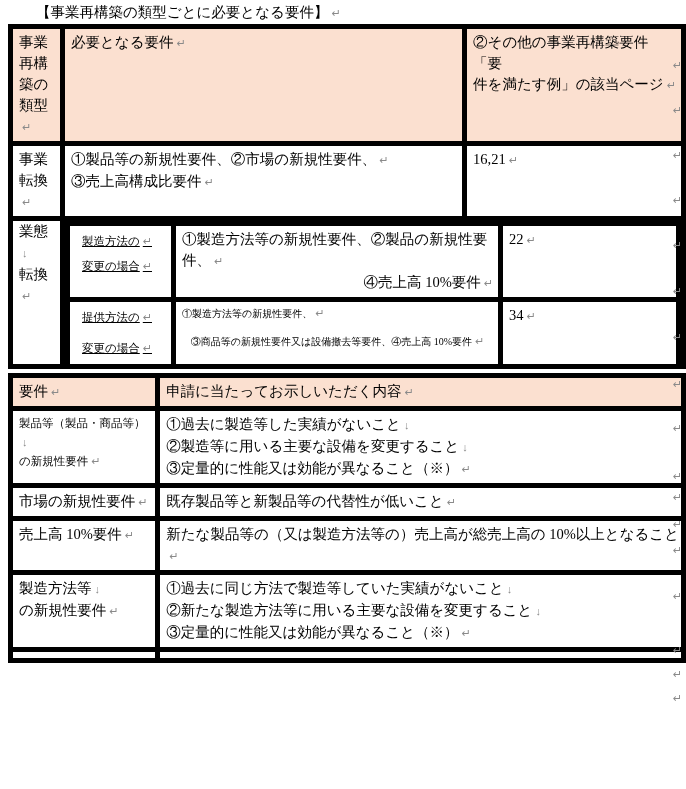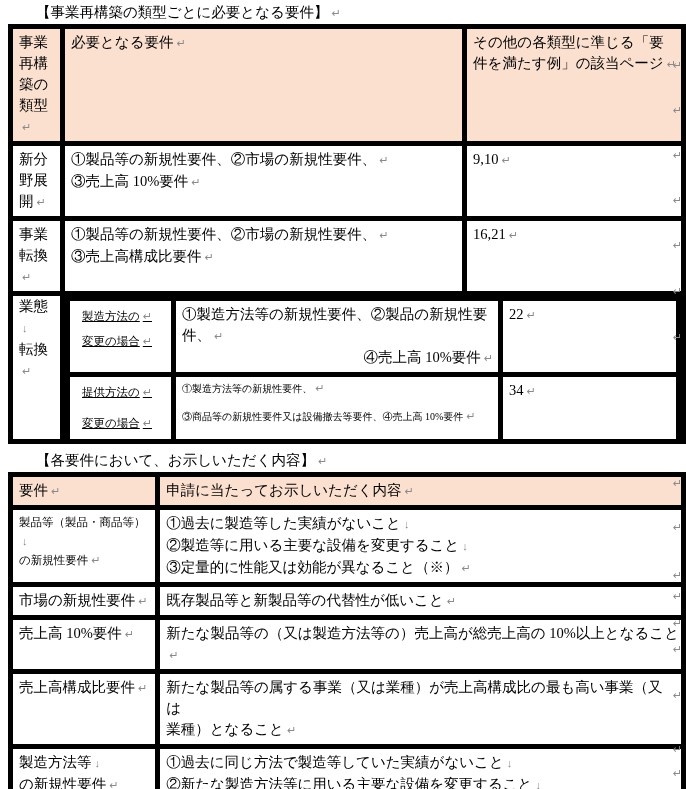--- a/index.html
+++ b/index.html
@@ -138,37 +138,25 @@
 
       <tbody>
           <tr>
         <td class="hdr midv">
           <span>事業再構築の類型</span><span class="pilcrow">↵</span>
         </td>
         <td class="hdr midv">
           <span>必要となる要件</span><span class="pilcrow">↵</span>
         </td>
         <td class="hdr hdr-small">
-          <div>その他の各類型に準じる「要</div>
+          <div>②その他の事業再構築要件「要</div>
           <div><span>件を満たす例」の該当ページ</span><span class="pilcrow">↵</span></div>
         </td>
       </tr>
 
-      <tr>
-        <td class="midv">
-          <span>新分野展開</span><span class="pilcrow">↵</span>
-        </td>
-        <td>
-          <div><span>①製品等の新規性要件、②市場の新規性要件、</span><span class="pilcrow">↵</span></div>
-          <div><span>③売上高 10%要件</span><span class="pilcrow">↵</span></div>
-        </td>
-        <td>
-          <span>9,10</span><span class="pilcrow">↵</span>
-        </td>
-      </tr>
 
       <tr>
         <td class="midv">
           <span>事業転換</span><span class="pilcrow">↵</span>
         </td>
         <td>
           <div><span>①製品等の新規性要件、②市場の新規性要件、</span><span class="pilcrow">↵</span></div>
           <div><span>③売上高構成比要件</span><span class="pilcrow">↵</span></div>
         </td>
         <td>
@@ -203,21 +191,21 @@
                 <span>22</span><span class="pilcrow">↵</span>
               </td>
             </tr>
             <tr>
               <td>
                 <div class="sub-label"><span>提供方法の</span><span class="pilcrow">↵</span></div>
                 <div class="sub-label" style="padding-top:9px;"><span>変更の場合</span><span class="pilcrow">↵</span></div>
               </td>
               <td class="sub-body">
                 <div class="smaller"><span>①製造方法等の新規性要件、</span><span class="pilcrow">↵</span></div>
-                <div class="smaller" style="padding-top:11px;"><span>③商品等の新規性要件又は設備撤去等要件、④売上高 10%要件</span><span class="pilcrow">↵</span></div>
+                <div class="smaller" style="padding-top:11px;text-align:center;"><span>③商品等の新規性要件又は設備撤去等要件、④売上高 10%要件</span><span class="pilcrow">↵</span></div>
               </td>
               <td class="sub-page">
                 <span>34</span><span class="pilcrow">↵</span>
               </td>
             </tr>
           </tbody>
               </table>
         </td>
       </tr>
 
@@ -228,23 +216,20 @@
     <span class="rowmark" style="top:81px;">↵</span>
     <span class="rowmark" style="top:126px;">↵</span>
     <span class="rowmark" style="top:171px;">↵</span>
     <span class="rowmark" style="top:216px;">↵</span>
     <span class="rowmark" style="top:262px;">↵</span>
     <span class="rowmark" style="top:308px;">↵</span>
   </div>
 
   <div class="gap-sm"></div>
 
-  <div class="doc-title">
-    <span>【各要件において、お示しいただく内容】</span><span class="pilcrow">↵</span>
-  </div>
 
   <div class="t2-outer">
     <table class="doc">
       <colgroup>
         <col style="width:152px">
         <col style="width:508px">
       </colgroup>
 
       <tbody>
           <tr>
@@ -279,29 +264,20 @@
 
       <tr>
         <td>
           <span>売上高 10%要件</span><span class="pilcrow">↵</span>
         </td>
         <td style="padding-right:2px;">
           <span class="nowrap">新たな製品等の（又は製造方法等の）売上高が総売上高の 10%以上となること</span><span class="pilcrow">↵</span>
         </td>
       </tr>
 
-      <tr>
-        <td class="midv">
-          <span>売上高構成比要件</span><span class="pilcrow">↵</span>
-        </td>
-        <td>
-          <div>新たな製品等の属する事業（又は業種）が売上高構成比の最も高い事業（又は</div>
-          <div><span>業種）となること</span><span class="pilcrow">↵</span></div>
-        </td>
-      </tr>
 
       <tr>
         <td class="midv">
           <div><span>製造方法等</span><span class="pilcrow">↓</span></div>
           <div><span>の新規性要件</span><span class="pilcrow">↵</span></div>
         </td>
         <td>
           <div><span>①過去に同じ方法で製造等していた実績がないこと</span><span class="pilcrow">↓</span></div>
           <div><span>②新たな製造方法等に用いる主要な設備を変更すること</span><span class="pilcrow">↓</span></div>
           <div><span>③定量的に性能又は効能が異なること（※）</span><span class="pilcrow">↵</span></div>

